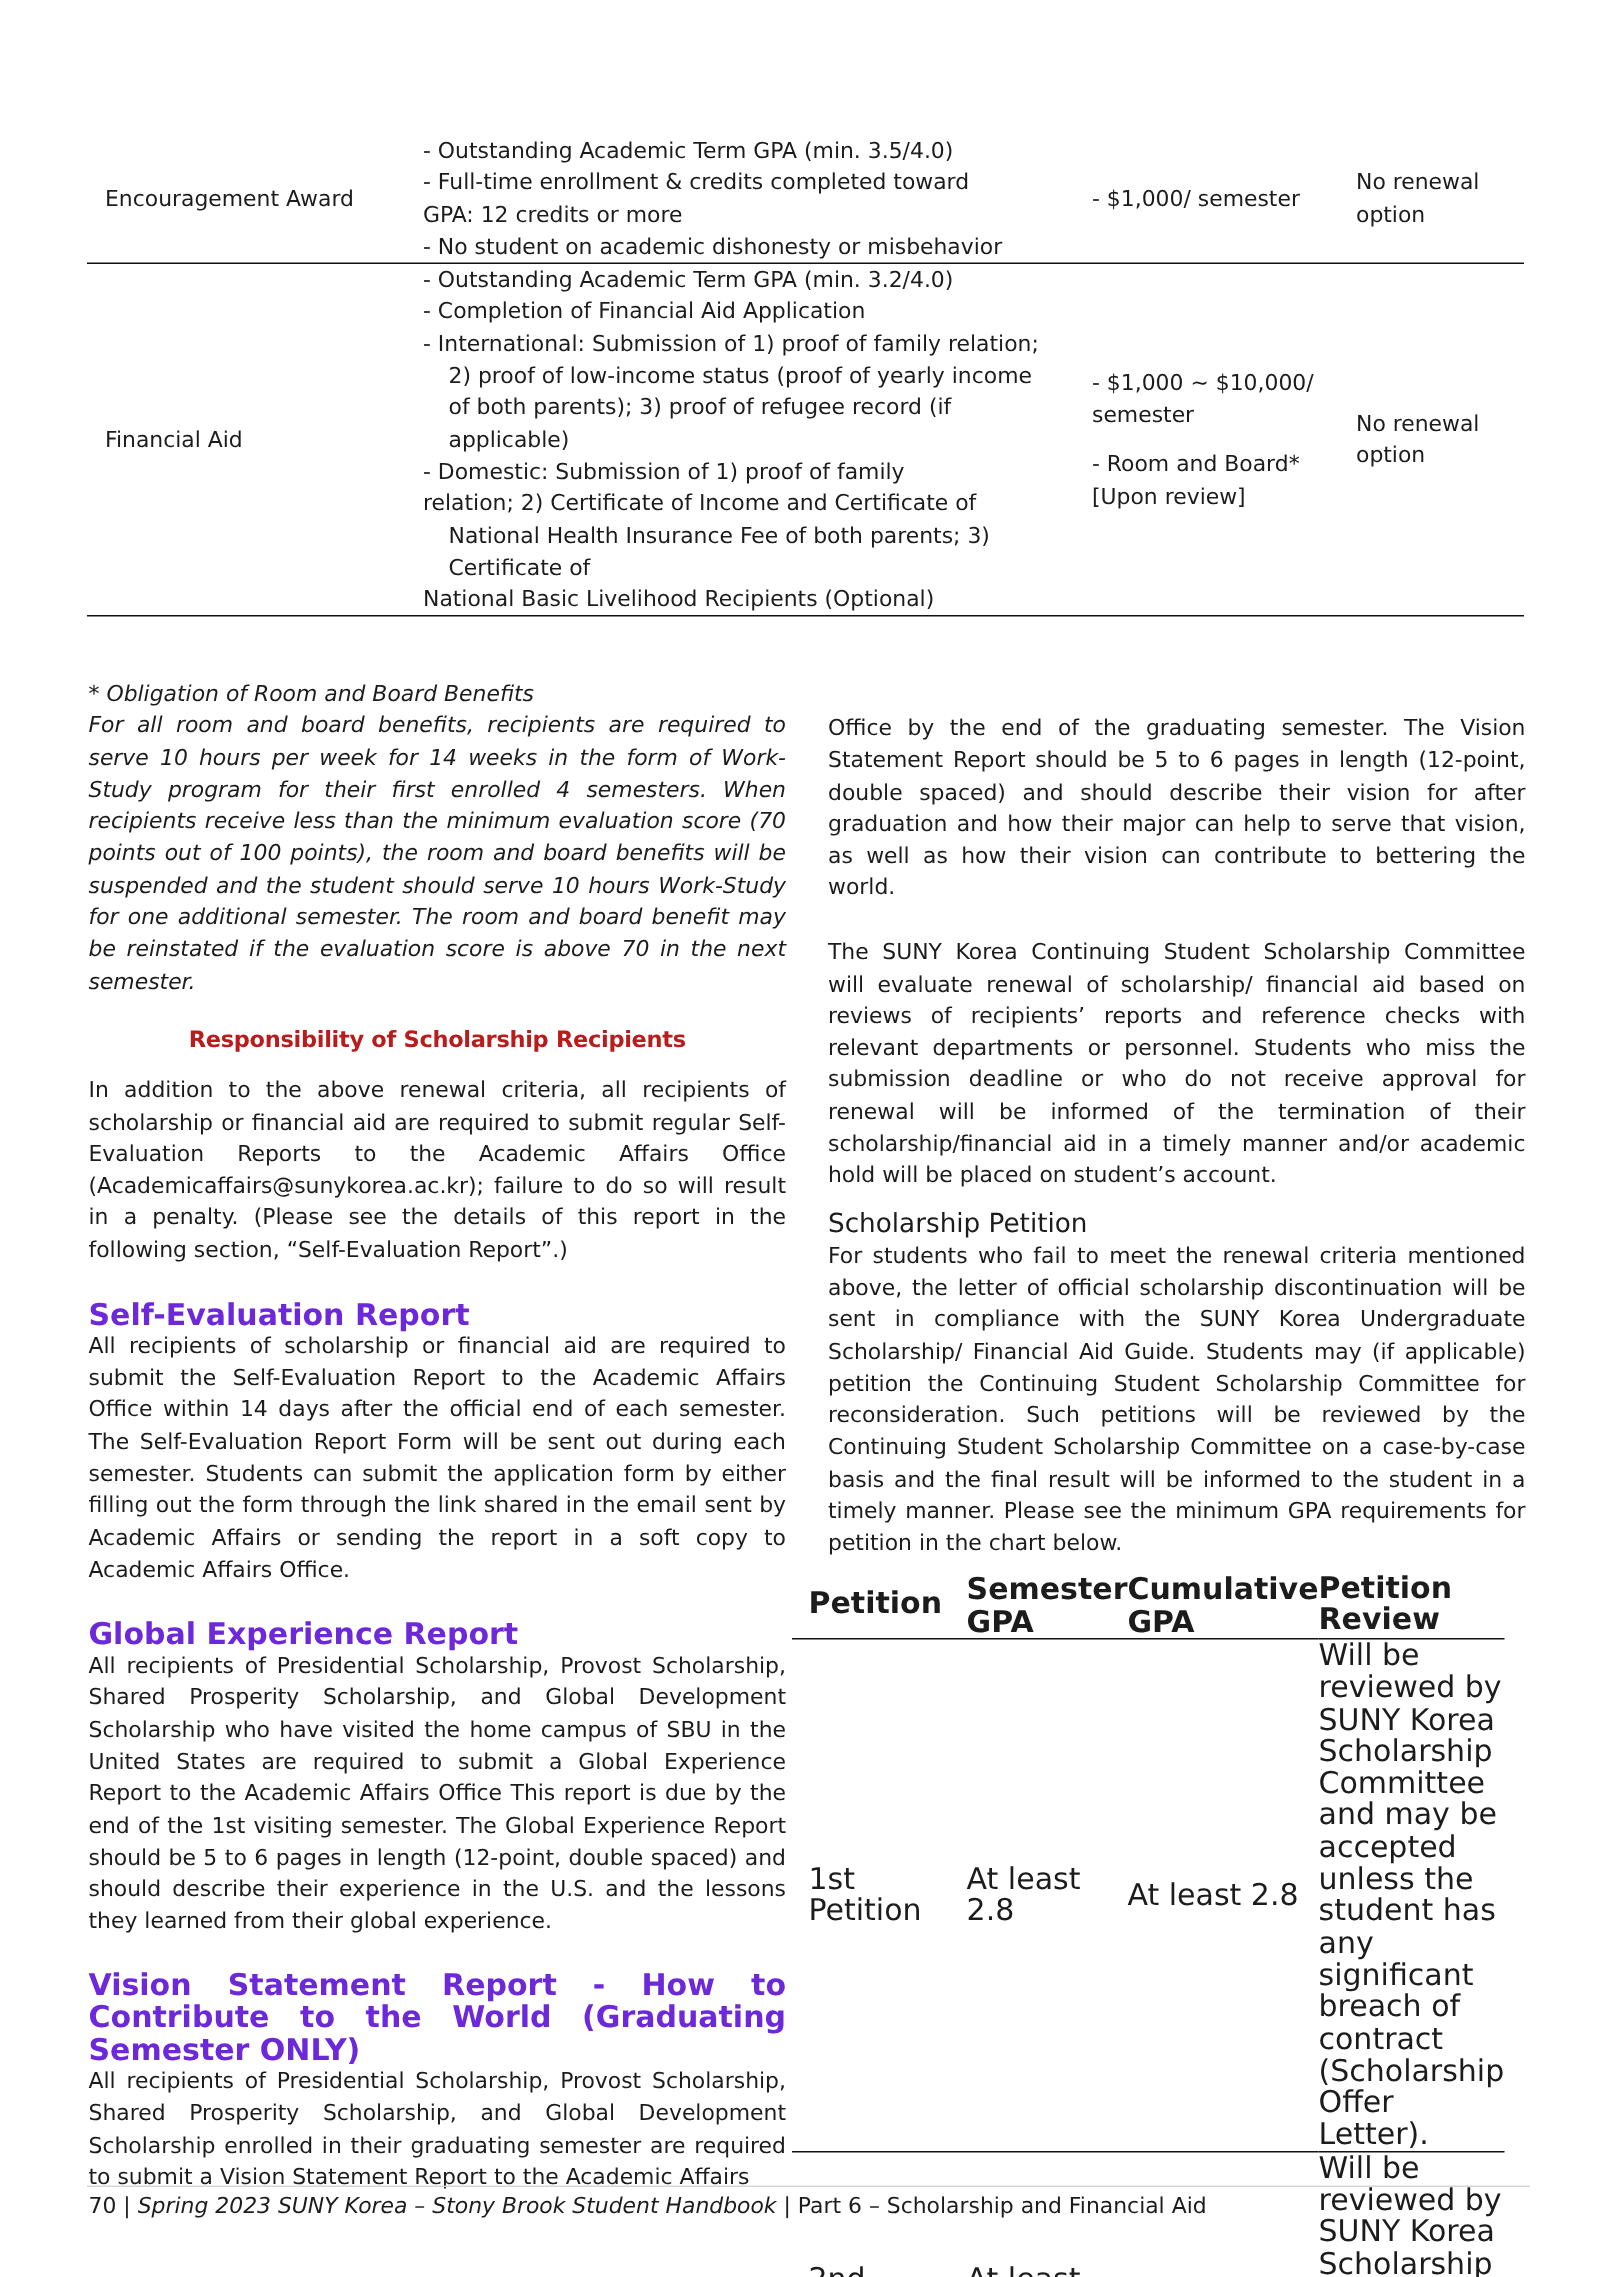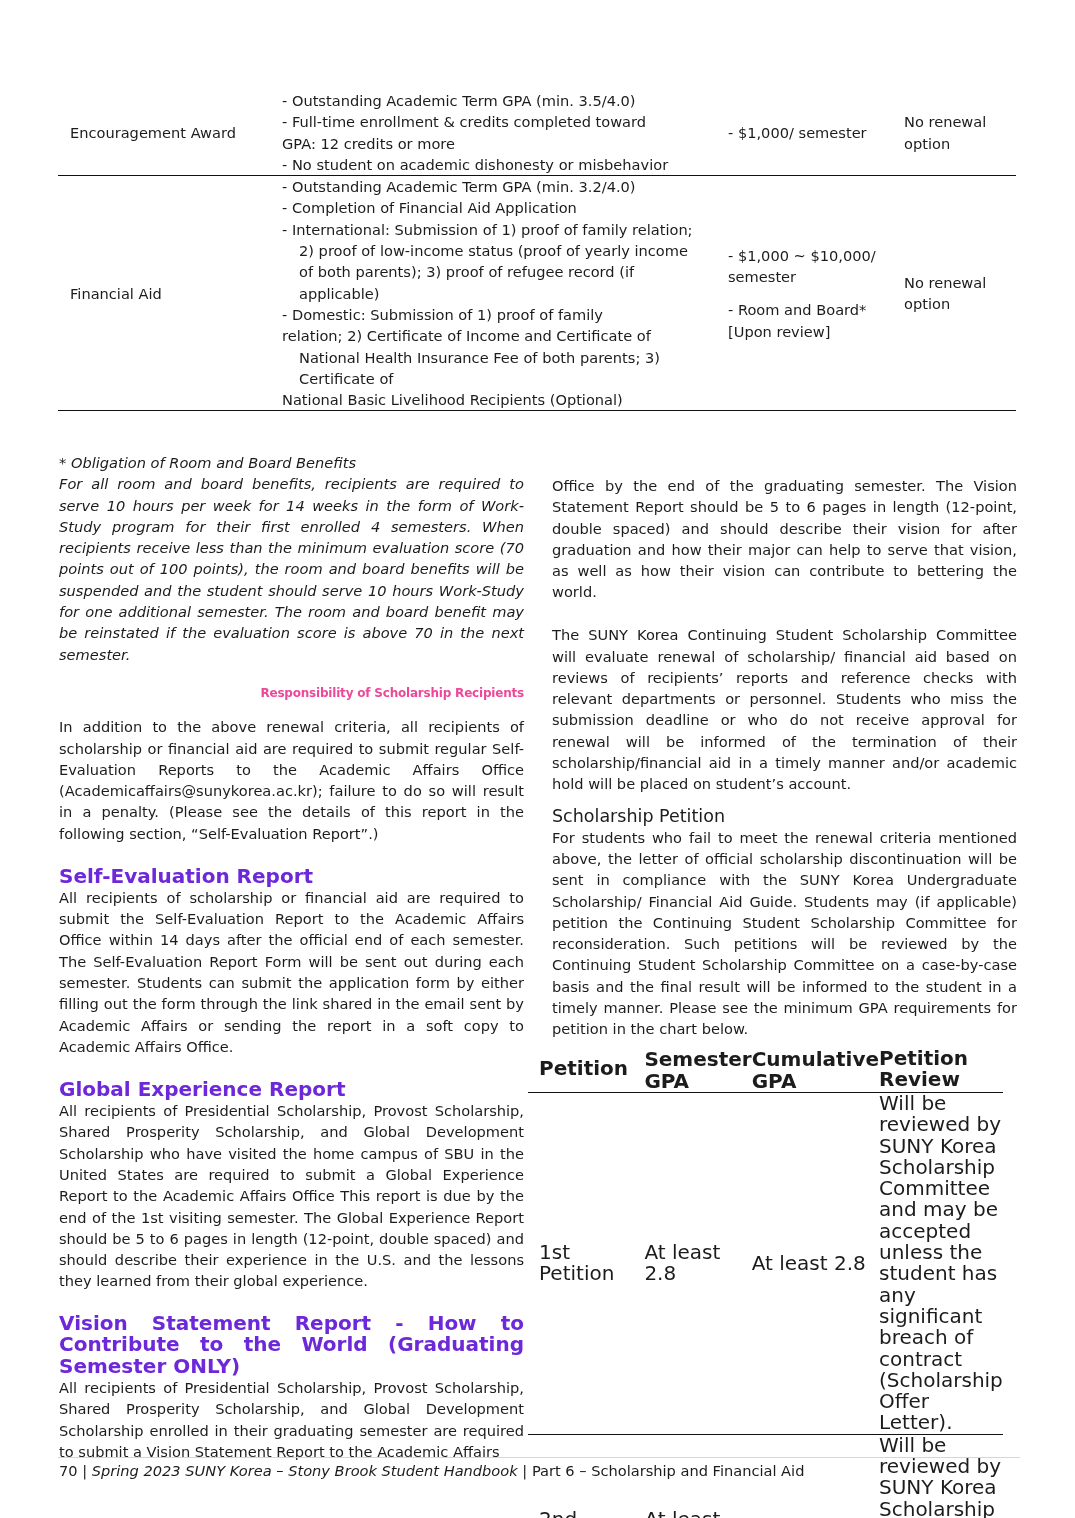--- a/index.html
+++ b/index.html
@@ -29,22 +29,22 @@
 
   
   .col {
     position: absolute; text-align: justify; font-size: 14.6px; line-height: 21.3px;
   }
   .col-left { left: 59px; top: 428px; width: 465px; margin-top: 24px; }
   .col-right { left: 552px; top: 475px; width: 465px; }
   p { margin: 0; }
   .italic { font-style: italic; }
   .h-resp {
-    font-weight: bold; color: #ec4899; font-size: 12px;
-    margin: 18px 0 12px 0; letter-spacing: -0.2px; text-align: right;
+    font-weight: bold; color: #b91c1c; font-size: 15px;
+    margin: 18px 0 12px 0; letter-spacing: -0.2px; text-align: center;
   }
   .h-sub { font-weight: bold; color: #6d28d9; font-size: 20px; text-align: left; }
   .gap { height: 21.5px; }
   .h-petition { font-size: 17.5px; font-weight: normal; margin-top: 10px; line-height: 22px; text-align: left; color: #1c1c1c; }
 
   
   .pet-table {
     position: absolute; left: 528px; top: 1040px; width: 464px;
     border-collapse: collapse; font-size: 20px; line-height: 21.3px;
   }

